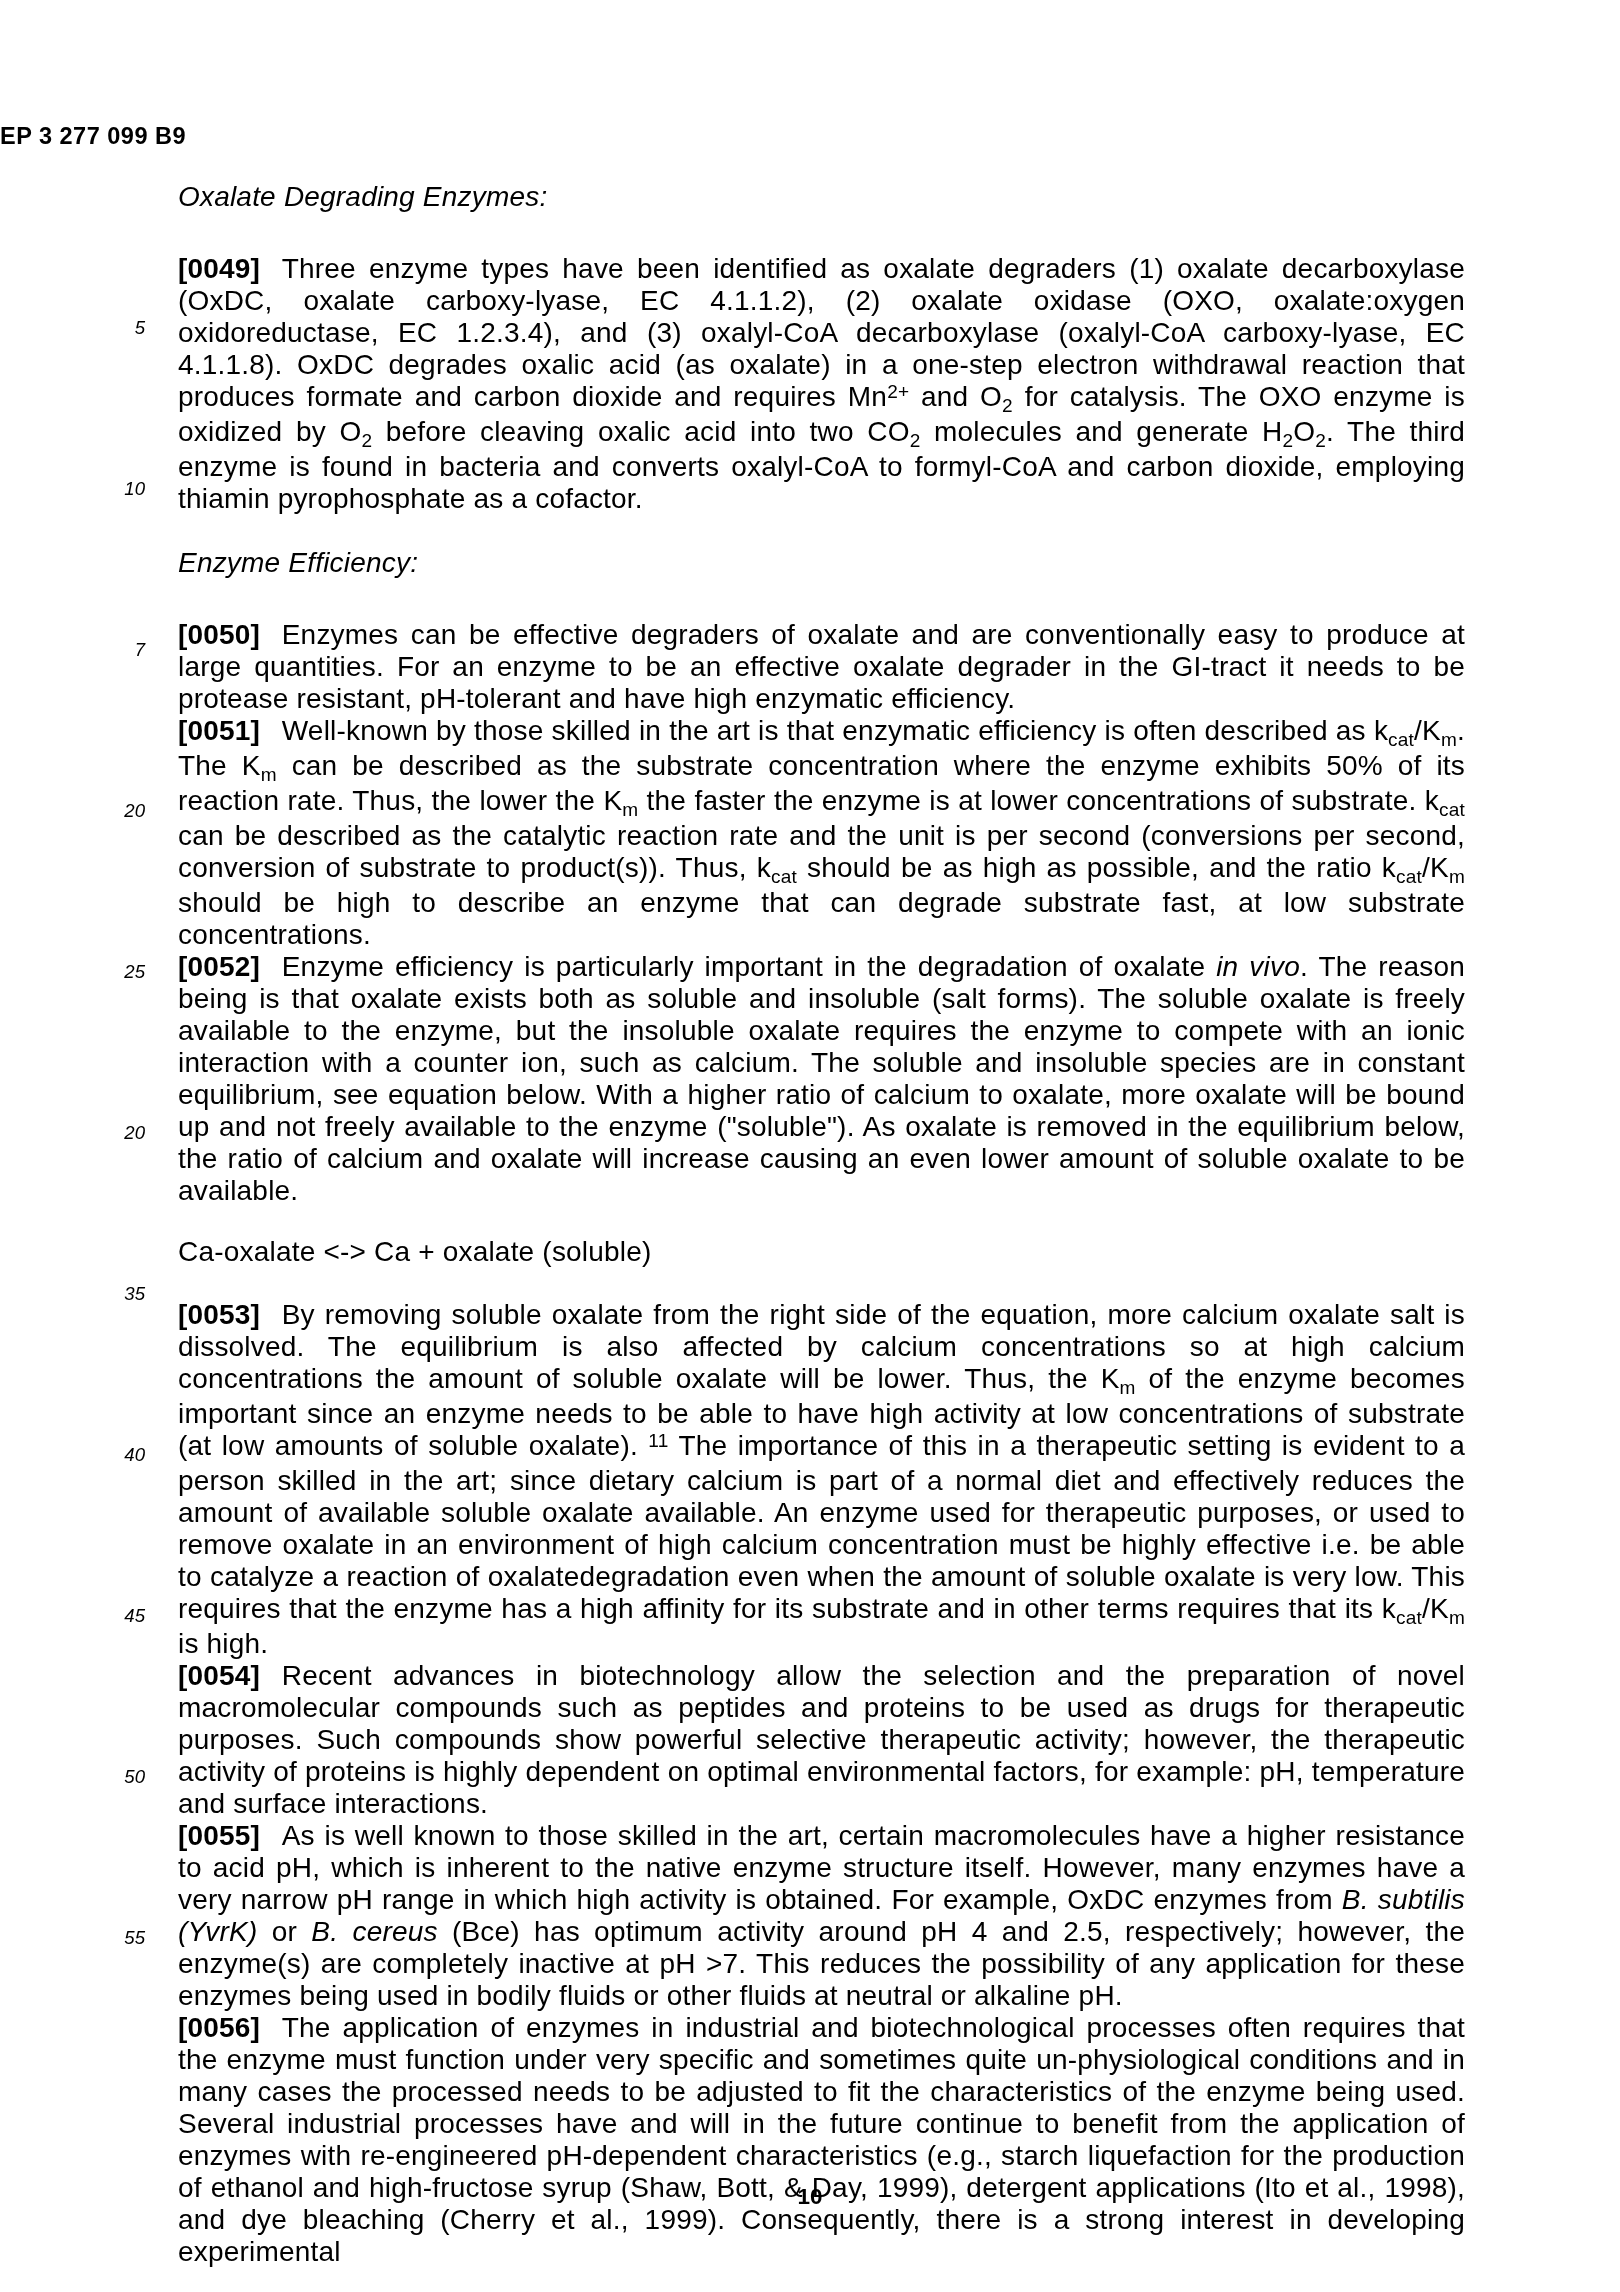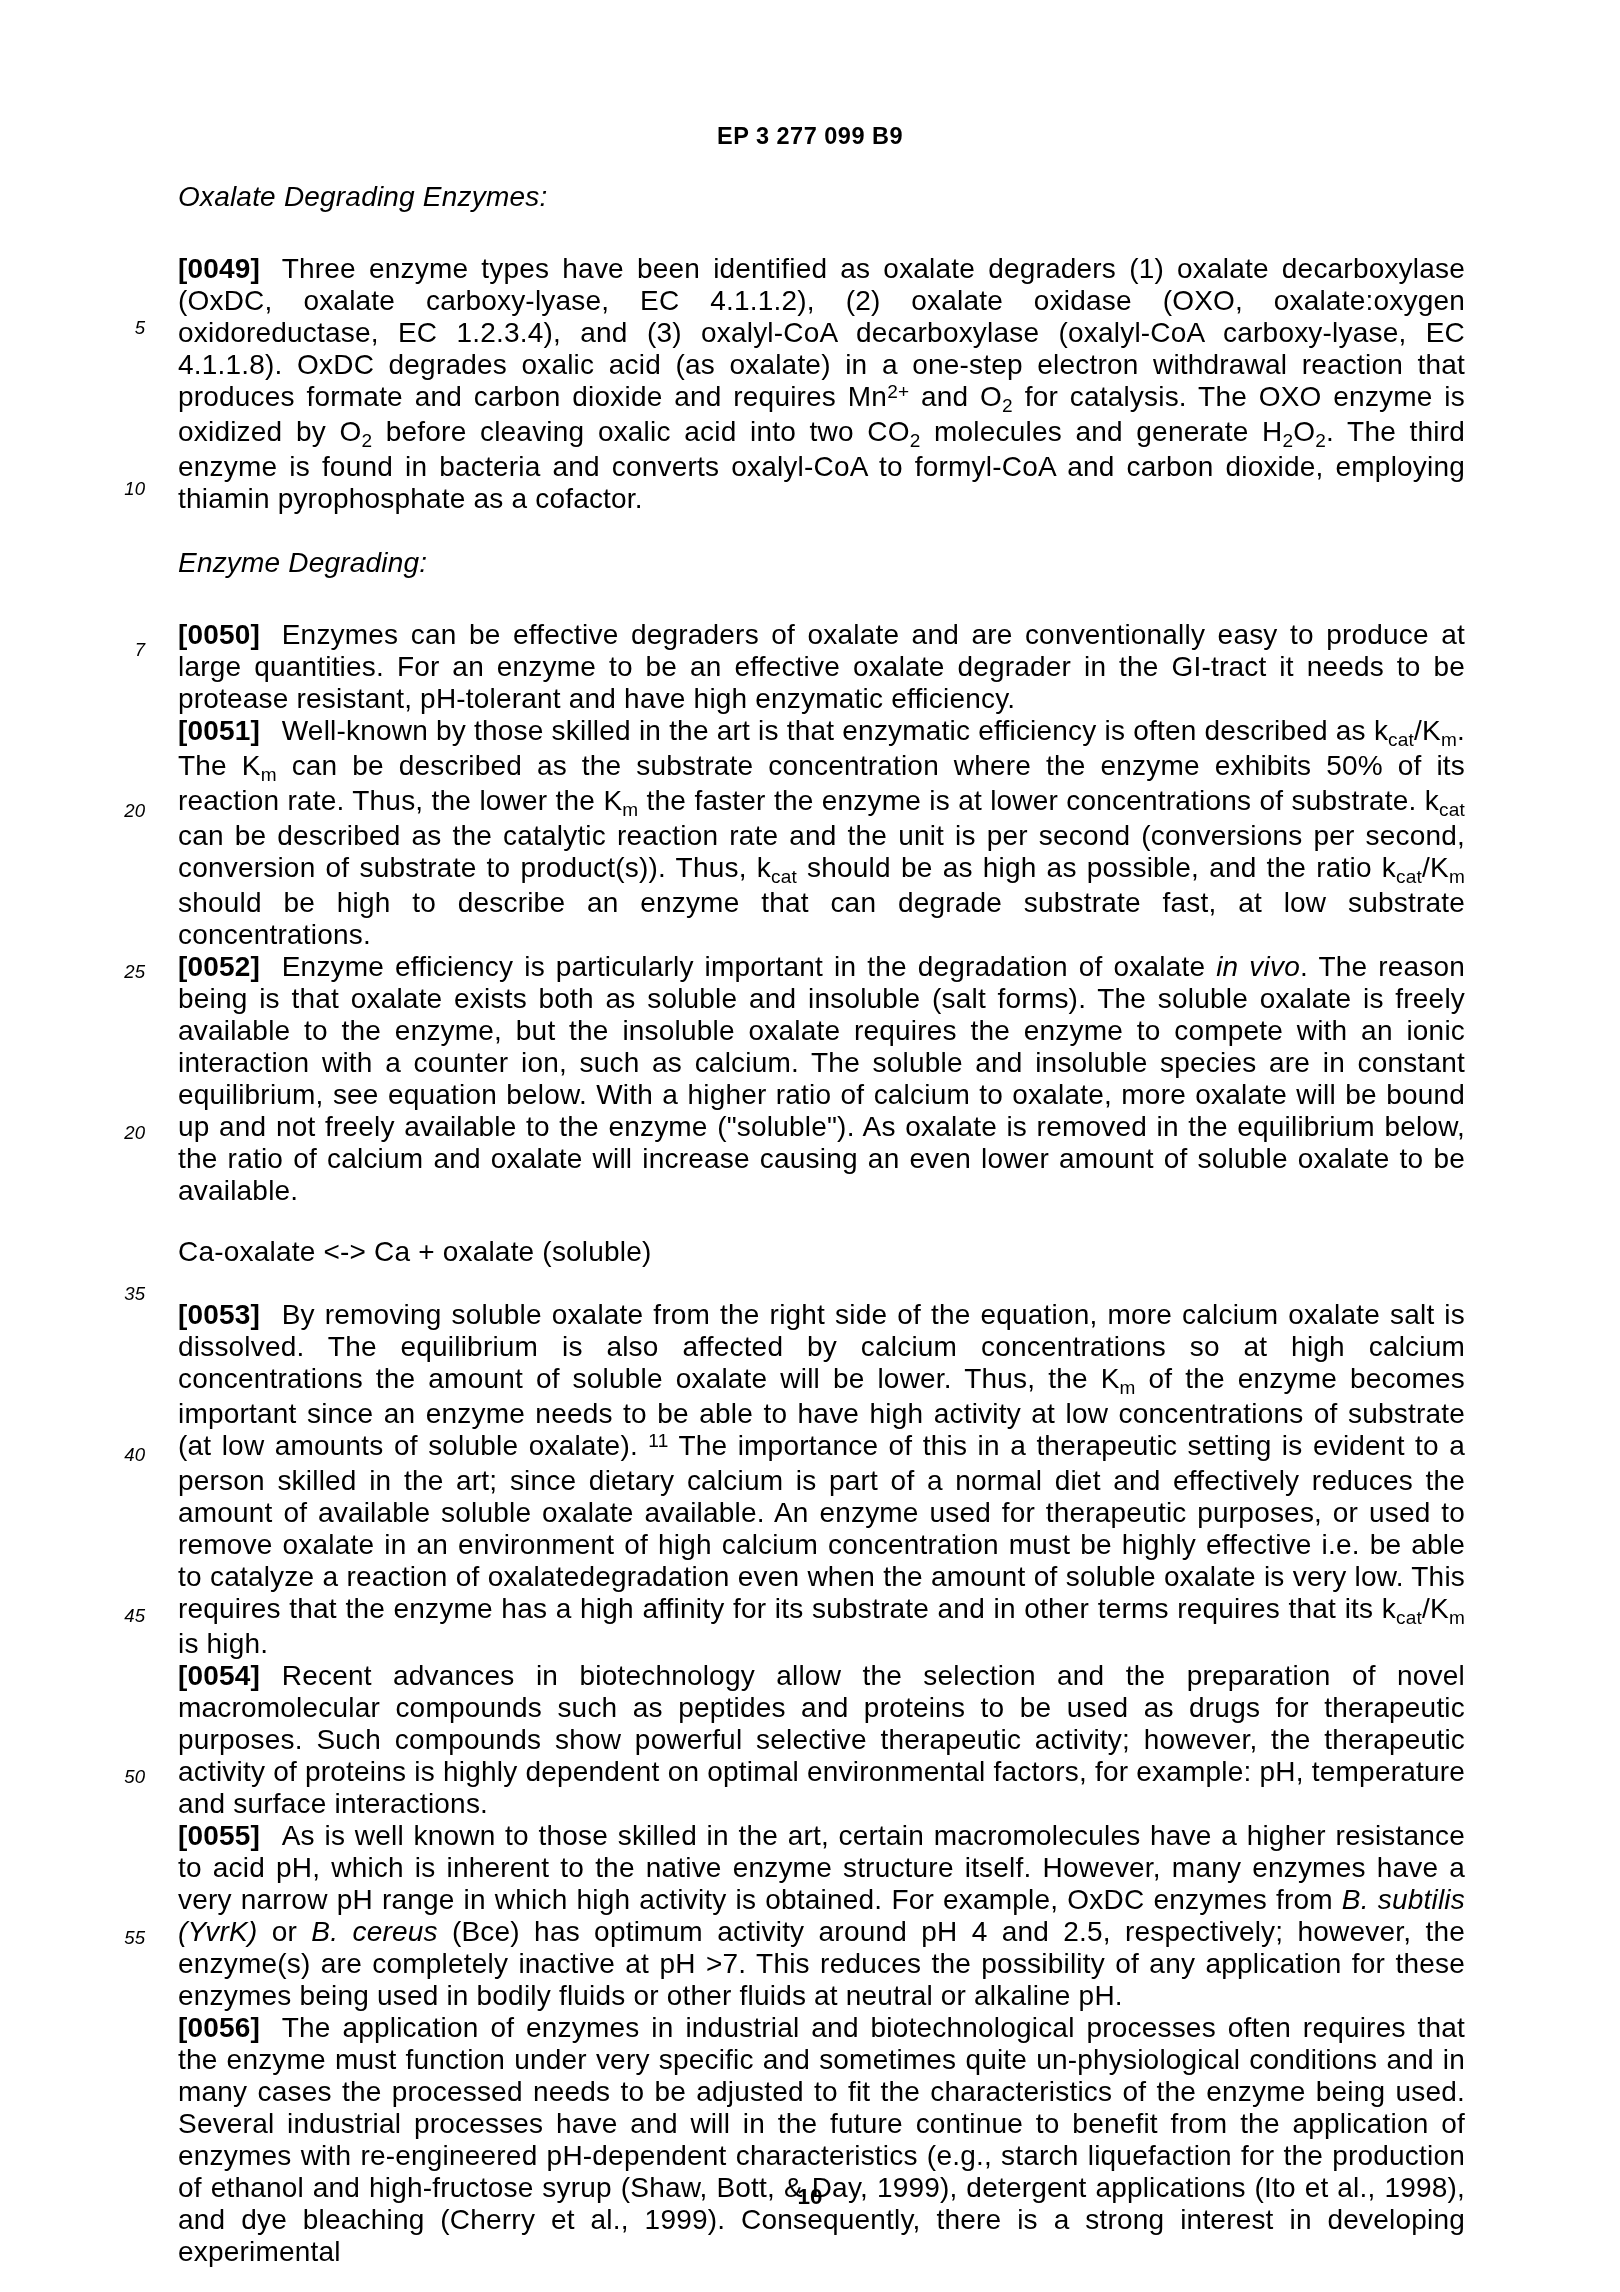--- a/index.html
+++ b/index.html
@@ -10,21 +10,20 @@
     background: #ffffff;
     font-family: "Liberation Sans", sans-serif;
     color: #000;
     overflow: hidden;
   }
   .doc-header {
     position: absolute;
     top: 123px;
     left: 0;
     width: 100%;
-    text-align: center;
     font-weight: bold;
     font-size: 23.5px;
     letter-spacing: 0.5px;
   }
   .line-number-col span {
     position: absolute;
     left: 88px;
     width: 57px;
     text-align: right;
     font-style: italic;
@@ -84,21 +83,21 @@
       <span style="top: 1282px;">35</span>
       <span style="top: 1443px;">40</span>
       <span style="top: 1604px;">45</span>
       <span style="top: 1765px;">50</span>
       <span style="top: 1926px;">55</span>
     </div>
 
   <div class="flow" id="doc-flow">
       <div class="heading">Oxalate Degrading Enzymes:</div>
       <p class="para"><span class="pnum">[0049]</span><span>Three enzyme types have been identified as oxalate degraders (1) oxalate decarboxylase (OxDC, oxalate carboxy-lyase, EC 4.1.1.2), (2) oxalate oxidase (OXO, oxalate:oxygen oxidoreductase, EC 1.2.3.4), and (3) oxalyl-CoA decarboxylase (oxalyl-CoA carboxy-lyase, EC 4.1.1.8). OxDC degrades oxalic acid (as oxalate) in a one-step electron withdrawal reaction that produces formate and carbon dioxide and requires Mn</span><span class="sup">2+</span><span> and O</span><span class="sub">2</span><span> for catalysis. The OXO enzyme is oxidized by O</span><span class="sub">2</span><span> before cleaving oxalic acid into two CO</span><span class="sub">2</span><span> molecules and generate H</span><span class="sub">2</span><span>O</span><span class="sub">2</span><span>. The third enzyme is found in bacteria and converts oxalyl-CoA to formyl-CoA and carbon dioxide, employing thiamin pyrophosphate as a cofactor.</span></p>
-      <div class="heading">Enzyme Degrading:</div>
+      <div class="heading">Enzyme Efficiency:</div>
       <p class="para"><span class="pnum">[0050]</span><span>Enzymes can be effective degraders of oxalate and are conventionally easy to produce at large quantities. For an enzyme to be an effective oxalate degrader in the GI-tract it needs to be protease resistant, pH-tolerant and have high enzymatic efficiency.</span></p>
       <p class="para"><span class="pnum">[0051]</span><span>Well-known by those skilled in the art is that enzymatic efficiency is often described as k</span><span class="sub">cat</span><span>/K</span><span class="sub">m</span><span>. The K</span><span class="sub">m</span><span> can be described as the substrate concentration where the enzyme exhibits 50% of its reaction rate. Thus, the lower the K</span><span class="sub">m</span><span> the faster the enzyme is at lower concentrations of substrate. k</span><span class="sub">cat</span><span> can be described as the catalytic reaction rate and the unit is per second (conversions per second, conversion of substrate to product(s)). Thus, k</span><span class="sub">cat</span><span> should be as high as possible, and the ratio k</span><span class="sub">cat</span><span>/K</span><span class="sub">m</span><span> should be high to describe an enzyme that can degrade substrate fast, at low substrate concentrations.</span></p>
       <p class="para"><span class="pnum">[0052]</span><span>Enzyme efficiency is particularly important in the degradation of oxalate </span><span class="i">in vivo</span><span>. The reason being is that oxalate exists both as soluble and insoluble (salt forms). The soluble oxalate is freely available to the enzyme, but the insoluble oxalate requires the enzyme to compete with an ionic interaction with a counter ion, such as calcium. The soluble and insoluble species are in constant equilibrium, see equation below. With a higher ratio of calcium to oxalate, more oxalate will be bound up and not freely available to the enzyme ("soluble"). As oxalate is removed in the equilibrium below, the ratio of calcium and oxalate will increase causing an even lower amount of soluble oxalate to be available.</span></p>
       <div class="equation">Ca-oxalate &lt;-&gt; Ca + oxalate (soluble)</div>
       <p class="para"><span class="pnum">[0053]</span><span>By removing soluble oxalate from the right side of the equation, more calcium oxalate salt is dissolved. The equilibrium is also affected by calcium concentrations so at high calcium concentrations the amount of soluble oxalate will be lower. Thus, the K</span><span class="sub">m</span><span> of the enzyme becomes important since an enzyme needs to be able to have high activity at low concentrations of substrate (at low amounts of soluble oxalate). </span><span class="sup">11</span><span> The importance of this in a therapeutic setting is evident to a person skilled in the art; since dietary calcium is part of a normal diet and effectively reduces the amount of available soluble oxalate available. An enzyme used for therapeutic purposes, or used to remove oxalate in an environment of high calcium concentration must be highly effective i.e. be able to catalyze a reaction of oxalatedegradation even when the amount of soluble oxalate is very low. This requires that the enzyme has a high affinity for its substrate and in other terms requires that its k</span><span class="sub">cat</span><span>/K</span><span class="sub">m</span><span> is high.</span></p>
       <p class="para"><span class="pnum">[0054]</span><span>Recent advances in biotechnology allow the selection and the preparation of novel macromolecular compounds such as peptides and proteins to be used as drugs for therapeutic purposes. Such compounds show powerful selective therapeutic activity; however, the therapeutic activity of proteins is highly dependent on optimal environmental factors, for example: pH, temperature and surface interactions.</span></p>
       <p class="para"><span class="pnum">[0055]</span><span>As is well known to those skilled in the art, certain macromolecules have a higher resistance to acid pH, which is inherent to the native enzyme structure itself. However, many enzymes have a very narrow pH range in which high activity is obtained. For example, OxDC enzymes from </span><span class="i">B. subtilis (YvrK)</span><span> or </span><span class="i">B. cereus</span><span> (Bce) has optimum activity around pH 4 and 2.5, respectively; however, the enzyme(s) are completely inactive at pH &gt;7. This reduces the possibility of any application for these enzymes being used in bodily fluids or other fluids at neutral or alkaline pH.</span></p>
       <p class="para"><span class="pnum">[0056]</span><span>The application of enzymes in industrial and biotechnological processes often requires that the enzyme must function under very specific and sometimes quite un-physiological conditions and in many cases the processed needs to be adjusted to fit the characteristics of the enzyme being used. Several industrial processes have and will in the future continue to benefit from the application of enzymes with re-engineered pH-dependent characteristics (e.g., starch liquefaction for the production of ethanol and high-fructose syrup (Shaw, Bott, &amp; Day, 1999), detergent applications (Ito et al., 1998), and dye bleaching (Cherry et al., 1999). Consequently, there is a strong interest in developing experimental</span></p>
       <p class="para footnote"><span class="sup">11</span><span> Thalji, N.K., et al. Urology. 2011; 78 (3): 721.e13-721.217</span></p>
     </div>

